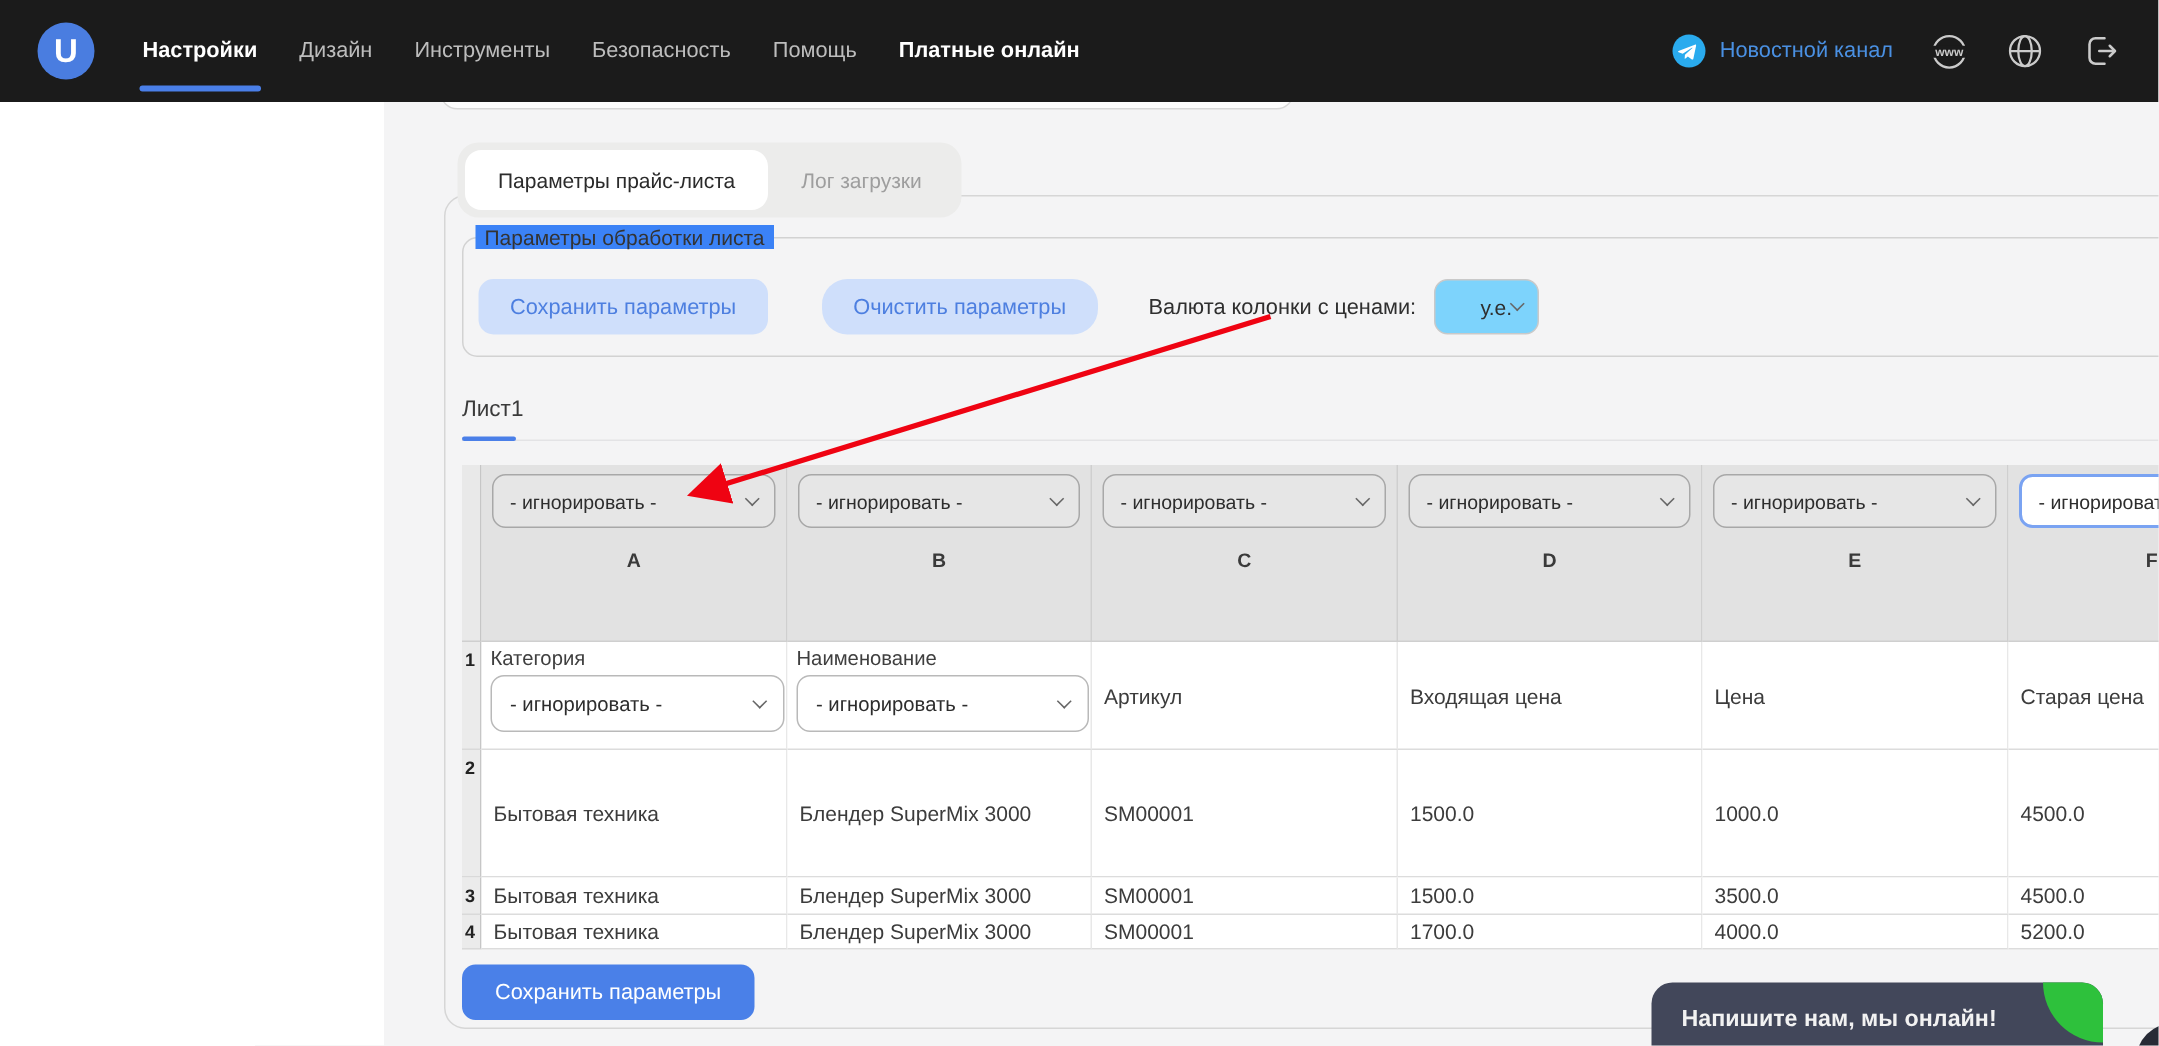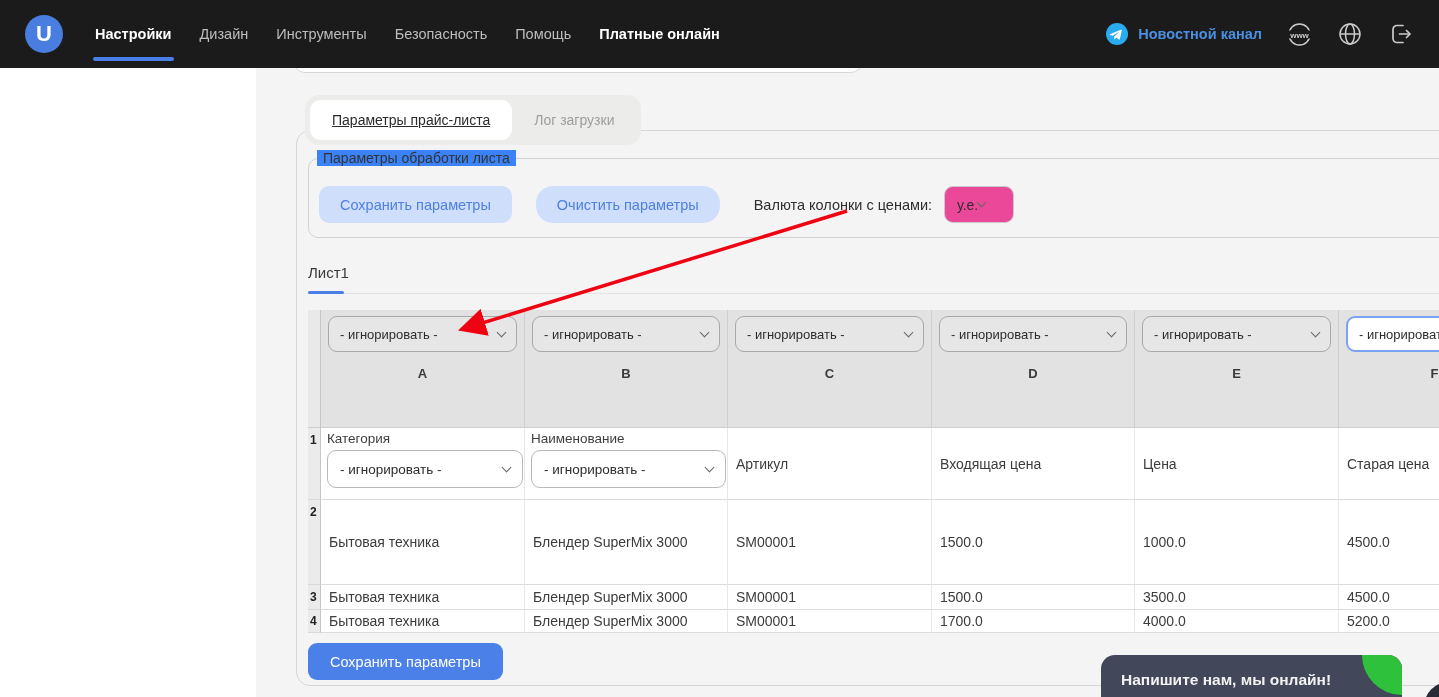--- a/index.html
+++ b/index.html
@@ -11,51 +11,51 @@
             display:flex; align-items:center; z-index:10; }
   .logo { width:38px; height:38px; border-radius:50%; background:#4a7de0; color:#fff;
           font-size:22px; font-weight:bold; display:flex; align-items:center; justify-content:center;
           margin-left:25px; }
   .nav { display:flex; margin-left:32px; gap:28px; height:100%; }
   .nav-item { color:#bdbdbd; font-size:14.5px; position:relative; height:100%; display:flex; align-items:center; cursor:pointer; }
   .nav-item.bright { color:#ffffff; font-weight:bold; }
   .nav-item.active::after { content:""; position:absolute; left:-2px; right:-2px; bottom:7px;
           height:4px; border-radius:2px; background:#4a7fe8; }
   .topbar-right { margin-left:auto; display:flex; align-items:center; gap:24px; margin-right:26px; }
-  .tg-link { display:flex; align-items:center; gap:9px; cursor:pointer;font-weight:bold; }
+  .tg-link { display:flex; align-items:center; gap:9px; cursor:pointer; }
   .tg-link span { color:#4a90e2; font-size:14.5px; }
   .tb-icon { display:flex; align-items:center; justify-content:flex-end; cursor:pointer; }
 
   
   .sidebar { position:absolute; left:0; top:68px; width:256px; height:629px; background:#ffffff; }
   .cutoff-input { position:absolute; left:293px; top:38px; width:570px; height:35px;
                   background:#fdfdfd; border:1px solid #d7d7d7; border-radius:12px; z-index:1; }
 
   
   .panel { position:absolute; left:296px; top:130px; width:1200px; height:556px;
            border:1px solid #d6d6d6; border-radius:14px; }
 
   .tabs { position:absolute; left:305px; top:95px; height:50px; background:#ececeb;
           border-radius:14px; display:flex; align-items:stretch; padding:5px; z-index:3; }
   .tab { display:flex; align-items:center; padding:0 22px; font-size:14px; border-radius:11px; cursor:pointer; }
-  .tab.active { background:#ffffff; color:#2b2b2b;text-decoration:underline; }
+  .tab.active { background:#ffffff; color:#2b2b2b; }
   .tab.inactive { color:#9e9e9e; }
 
   
   .params-fieldset { position:absolute; left:308px; top:158px; width:1200px; height:80px;
                      border:1px solid #d2d2d2; border-radius:10px; }
   .params-legend { position:absolute; top:-9px; left:8px; background:#3b82f6; padding:0 6px;
                    font-size:14px; color:#333; }
   .params-row { position:absolute; left:10px; top:27px; display:flex; align-items:center; }
   .btn-light { height:37px; padding:0 21px; background:#cfdffb; color:#4d7fe0; font-size:14.5px;
                border:none; border-radius:10px; cursor:pointer; font-family:inherit; }
-  .btn-light + .btn-light { margin-left:24px;border-radius:17px; }
+  .btn-light + .btn-light { margin-left:36px;border-radius:17px; }
   .currency-label { margin-left:34px; font-size:14.5px; color:#2f2f2f; }
-  .currency-select { margin-left:12px; width:70px; height:37px; background:#ec4899; border:1px solid #c9c9c9;
-                     border-radius:9px; display:flex; align-items:center; justify-content:flex-start;
+  .currency-select { margin-left:12px; width:70px; height:37px; background:#7dd3fc; border:1px solid #c9c9c9;
+                     border-radius:9px; display:flex; align-items:center; justify-content:flex-end;
                      padding:0 10px 0 12px; font-size:14px; color:#2f2f2f; cursor:pointer; }
   .chev { width:7px; height:7px; border-right:1.6px solid #666; border-bottom:1.6px solid #666;
           transform:rotate(45deg); margin-top:-4px; flex:0 0 auto; }
 
   
   .sheet-name { position:absolute; left:308px; top:264px; font-size:15px; color:#3a3a3a; cursor:pointer; }
   .sheet-strip { position:absolute; left:308px; top:293px; width:1131px; height:1px; background:#e3e3e5; }
   .sheet-underline { position:absolute; left:308px; top:291px; width:36px; height:3px;
                      background:#4a7fe8; border-radius:2px; }
 

